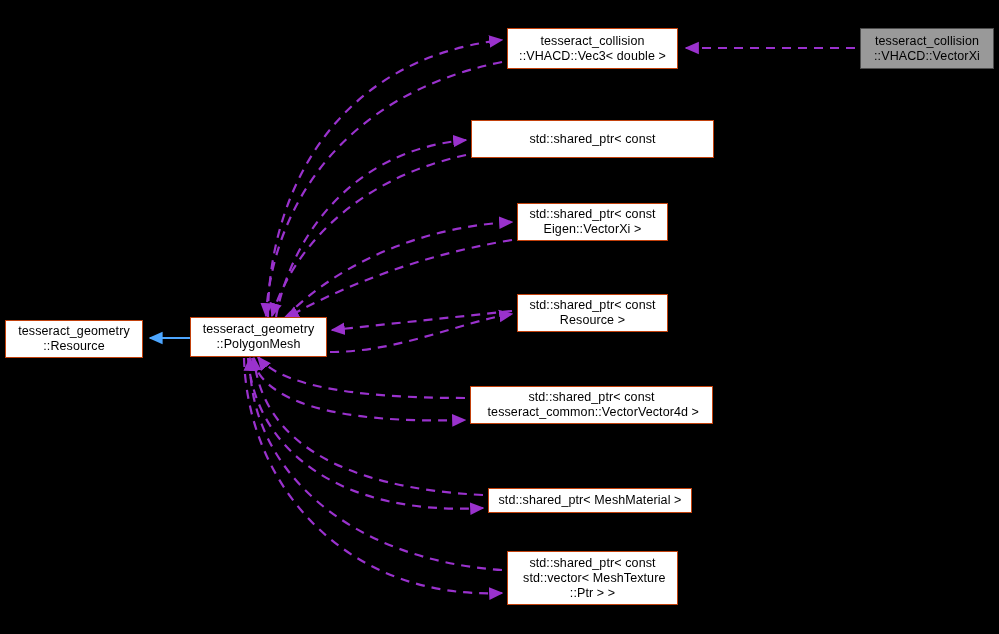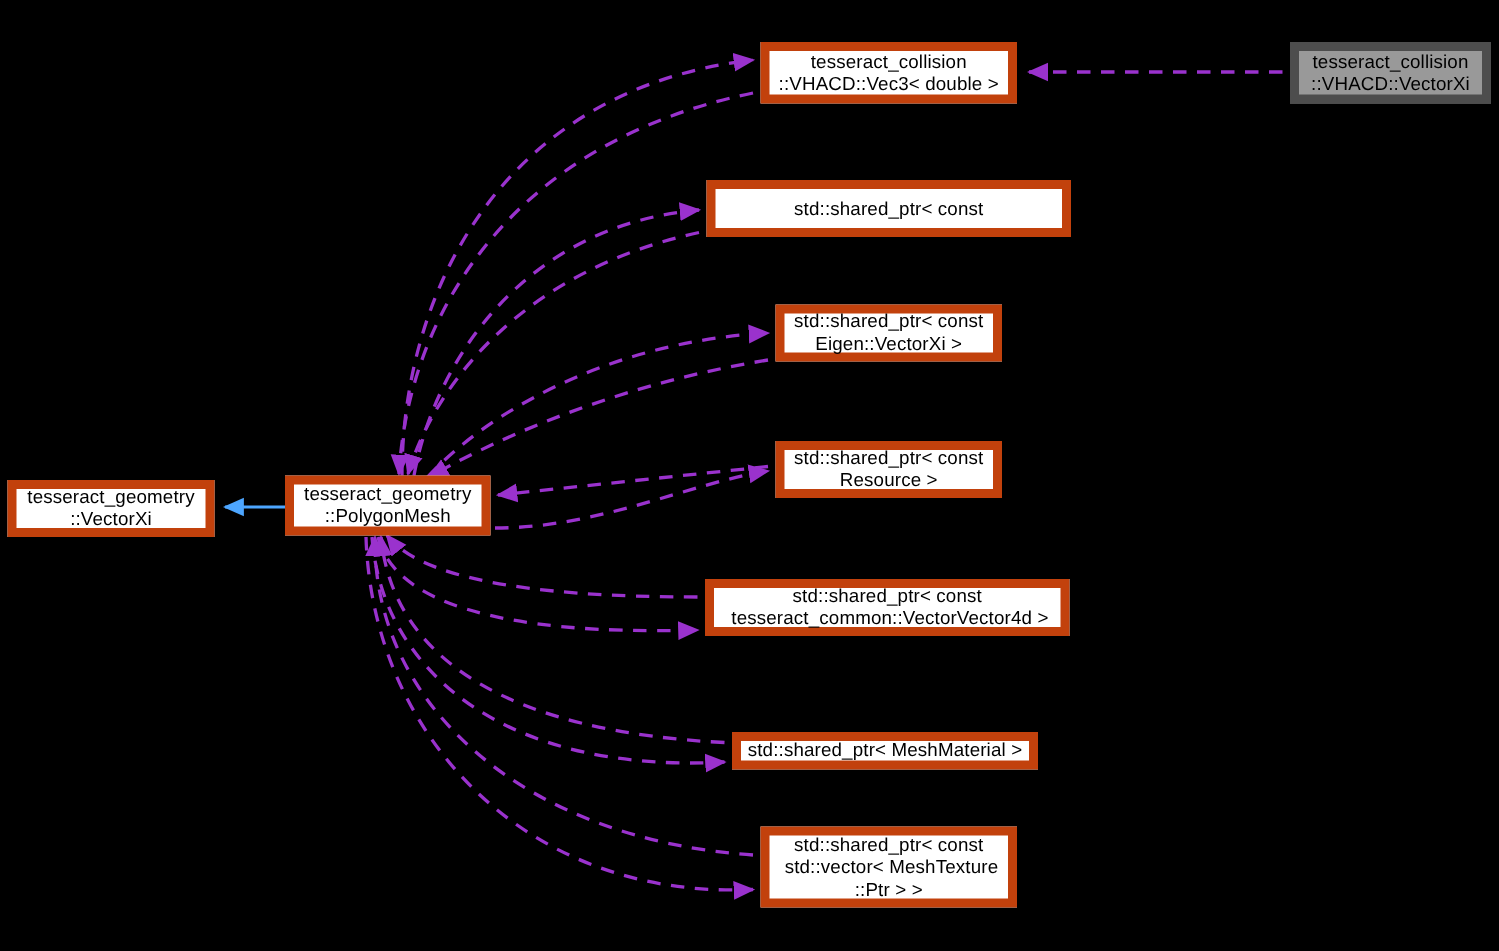--- a/index.html
+++ b/index.html
@@ -19,21 +19,21 @@
   #edge-layer {
     position: absolute;
     left: 0;
     top: 0;
     width: 999px;
     height: 634px;
   }
   .node {
     position: absolute;
     box-sizing: border-box;
-    border: 6px solid #c2410c;
+    border: 1px solid #c2410c;
     background: #ffffff;
     color: #000000;
     display: flex;
     flex-direction: column;
     align-items: center;
     justify-content: center;
     text-align: center;
     font-size: 12.5px;
     line-height: 15px;
     letter-spacing: 0.1px;
@@ -75,21 +75,21 @@
         <path d="M252,358 C262,400 330,424 465,420" fill="none" stroke="#9a32cd" stroke-width="2.2" stroke-dasharray="9,7" marker-end="url(#arrow-usage)"></path>
         <path d="M465,398 C350,398 280,385 258,357" fill="none" stroke="#9a32cd" stroke-width="2.2" stroke-dasharray="9,7" marker-end="url(#arrow-usage)"></path>
         <path d="M248,358 C255,450 340,516 483,508" fill="none" stroke="#9a32cd" stroke-width="2.2" stroke-dasharray="9,7" marker-end="url(#arrow-usage)"></path>
         <path d="M483,495 C340,488 262,440 254,358" fill="none" stroke="#9a32cd" stroke-width="2.2" stroke-dasharray="9,7" marker-end="url(#arrow-usage)"></path>
         <path d="M244,358 C248,490 350,600 502,593" fill="none" stroke="#9a32cd" stroke-width="2.2" stroke-dasharray="9,7" marker-end="url(#arrow-usage)"></path>
         <path d="M502,570 C350,560 248,470 250,358" fill="none" stroke="#9a32cd" stroke-width="2.2" stroke-dasharray="9,7" marker-end="url(#arrow-usage)"></path>
       </g>
   </svg>
 
   <div id="nodes-layer">
-      <div class="node" style="left: 5px; top: 320px; width: 138px; height: 38px;"><span class="node-line">tesseract_geometry</span><span class="node-line">::VectorXi</span></div>
+      <div class="node" style="left: 5px; top: 320px; width: 138px; height: 38px;"><span class="node-line">tesseract_geometry</span><span class="node-line">::Resource</span></div>
       <div class="node" style="left: 190px; top: 317px; width: 137px; height: 40px;"><span class="node-line">tesseract_geometry</span><span class="node-line">::PolygonMesh</span></div>
       <div class="node" style="left: 507px; top: 28px; width: 171px; height: 41px;"><span class="node-line">tesseract_collision</span><span class="node-line">::VHACD::Vec3&lt; double &gt;</span></div>
       <div class="node gray" style="left: 860px; top: 28px; width: 134px; height: 41px;"><span class="node-line">tesseract_collision</span><span class="node-line">::VHACD::VectorXi</span></div>
       <div class="node" style="left: 471px; top: 120px; width: 243px; height: 38px;"><span class="node-line">std::shared_ptr&lt; const</span></div>
       <div class="node" style="left: 517px; top: 203px; width: 151px; height: 38px;"><span class="node-line">std::shared_ptr&lt; const</span><span class="node-line">Eigen::VectorXi &gt;</span></div>
       <div class="node" style="left: 517px; top: 294px; width: 151px; height: 38px;"><span class="node-line">std::shared_ptr&lt; const</span><span class="node-line">Resource &gt;</span></div>
       <div class="node" style="left: 470px; top: 386px; width: 243px; height: 38px;"><span class="node-line">std::shared_ptr&lt; const</span><span class="node-line"> tesseract_common::VectorVector4d &gt;</span></div>
       <div class="node" style="left: 488px; top: 488px; width: 204px; height: 25px;"><span class="node-line">std::shared_ptr&lt; MeshMaterial &gt;</span></div>
       <div class="node" style="left: 507px; top: 551px; width: 171px; height: 54px;"><span class="node-line">std::shared_ptr&lt; const</span><span class="node-line"> std::vector&lt; MeshTexture</span><span class="node-line">::Ptr &gt; &gt;</span></div>
     </div>

